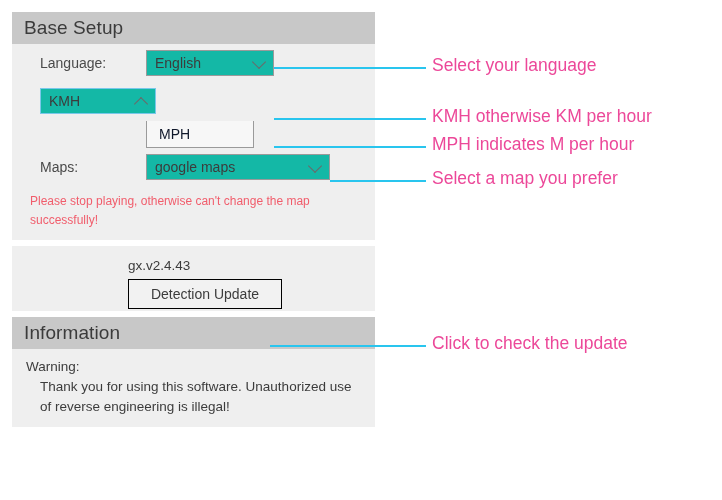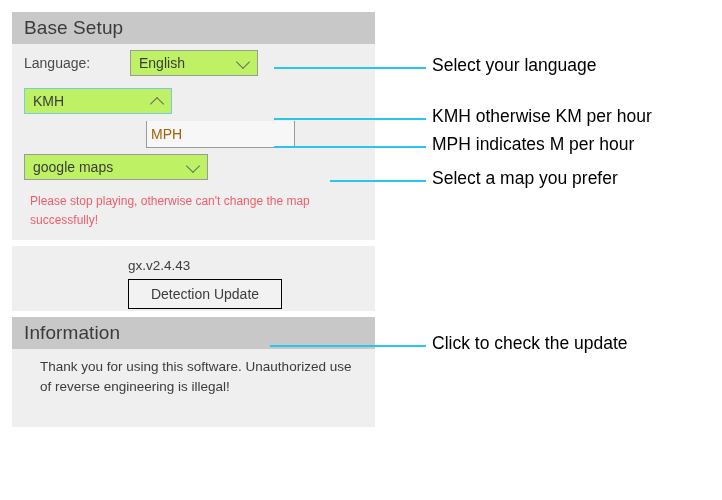--- a/index.html
+++ b/index.html
@@ -43,34 +43,34 @@
     background: #efefef;
     box-sizing: border-box;
   }
   .gap { height: 6px; background: #ffffff; }
 
   
   .form-row {
     display: flex;
     align-items: center;
     height: 38px;
-    padding-left: 12px;
+    padding-left: 28px;
     box-sizing: border-box;
   }
   .form-label {
     font-size: 14px;
     color: #4a4a4a;
     width: 106px;
     flex: none;
   }
 
   .combo {
     position: relative;
     height: 26px;
-    background: #bef264;
+    background: #14b8a6;
     border: 1px solid #9a9a9a;
     box-sizing: border-box;
     display: flex;
     align-items: center;
     padding-left: 8px;
     cursor: pointer;
   }
   .combo.focused { border-color: #79c8ea; }
   .combo .combo-text {
     font-size: 14px;
@@ -86,44 +86,44 @@
     border-left: 1.6px solid #6a6a6a;
     border-bottom: 1.6px solid #6a6a6a;
     transform: rotate(-45deg);
   }
   .combo .chev.up {
     margin-top: -2px;
     transform: rotate(135deg);
   }
 
   .combo-w-lang { width: 128px; }
-  .combo-w-speed { width: 148px; }
+  .combo-w-speed { width: 116px; }
   .combo-w-maps { width: 184px; }
 
   
   .option-row {
     height: 28px;
     padding-left: 28px;
     box-sizing: border-box;
     display: flex;
     align-items: center;
   }
   .option-spacer { width: 106px; flex: none; }
   .option-item {
-    width: 149px;
+    width: 108px;
     height: 27px;
     background: #f7f7f7;
     border: 1px solid #9a9a9a;
     border-top: none;
     box-sizing: border-box;
     display: flex;
     align-items: center;
-    padding-left: 4px;
-    font-size: 14px;
-    color: #a16207;
+    padding-left: 12px;
+    font-size: 14px;
+    color: #0f172a;
     cursor: pointer;
   }
 
   .warning-red {
     color: #f15d6c;
     font-size: 12px;
     line-height: 19px;
     padding: 6px 18px 10px 18px;
   }
 
@@ -159,21 +159,21 @@
 
   
   .conn-line {
     position: absolute;
     height: 2px;
     background: #29c5ee;
   }
   .anno-text {
     position: absolute;
     font-size: 17.5px;
-    color: #000000;
+    color: #ec4899;
     white-space: nowrap;
   }
 </style>
 </head>
 <body>
 
 <div id="panel">
 
   <div class="section-header">
     <span>Base Setup</span>
@@ -194,20 +194,21 @@
         <span class="chev up"></span>
       </div>
     </div>
 
     <div class="option-row">
       <div class="option-spacer"></div>
       <div class="option-item">MPH</div>
     </div>
 
     <div class="form-row">
+      <div class="form-label">Maps:</div>
       <div class="combo combo-w-maps">
         <span class="combo-text">google maps</span>
         <span class="chev"></span>
       </div>
     </div>
 
     <div class="warning-red">Please stop playing, otherwise can't change the map successfully!</div>
   </div>
 
   <div class="gap"></div>
@@ -216,20 +217,21 @@
     <div class="version-text">gx.v2.4.43</div>
     <div class="update-btn">Detection Update</div>
   </div>
 
   <div class="gap"></div>
 
   <div class="section-header">
     <span>Information</span>
   </div>
   <div class="section-body info-body" style="height:78px;">
+    <div>Warning:</div>
     <div class="info-indent">Thank you for using this software. Unauthorized use of reverse engineering is illegal!</div>
   </div>
 </div>
 
 <div class="conn-line" style="left:274px; top:67px;  width:152px;"></div>
 <div class="conn-line" style="left:274px; top:118px; width:152px;"></div>
 <div class="conn-line" style="left:274px; top:146px; width:152px;"></div>
 <div class="conn-line" style="left:330px; top:180px; width:96px;"></div>
 <div class="conn-line" style="left:270px; top:345px; width:156px;"></div>
 

